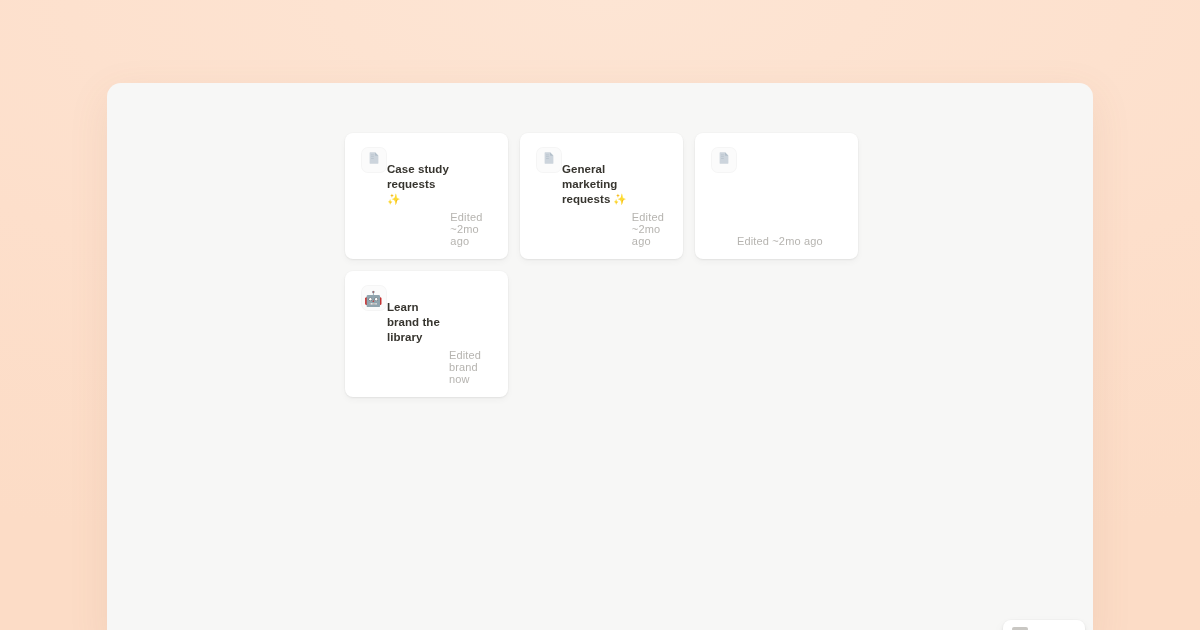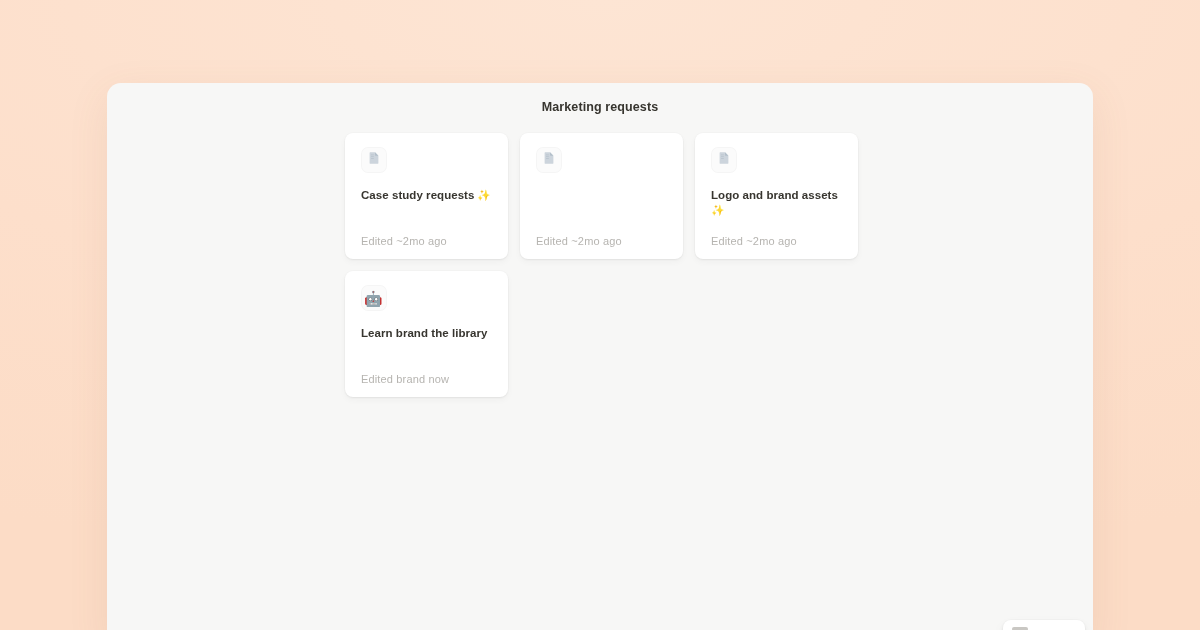--- a/index.html
+++ b/index.html
@@ -63,21 +63,21 @@
     gap: 12px 12px;
   }
 
   .card {
     width: 163px;
     height: 126px;
     background: #ffffff;
     border-radius: 8px;
     padding: 14px 16px 12px 16px;
     display: flex;
-    flex-direction: column;
+    flex-direction: row;
     box-shadow:
       0 0 0 1px rgba(15, 15, 15, 0.012),
       0 1px 2px rgba(15, 15, 15, 0.05),
       0 3px 7px rgba(15, 15, 15, 0.035);
     cursor: pointer;
   }
 
   .card-icon-box {
     width: 26px;
     height: 26px;
@@ -142,23 +142,20 @@
     background: #c9c7c3;
   }
 </style>
 </head>
 <body>
 
 <div id="backdrop"></div>
 
 <div id="app-window">
 
-  <div id="page-header">
-    <div id="page-title">Marketing requests</div>
-  </div>
 
   <div id="card-grid">
 
     <div class="card">
       <div class="card-icon-box">
         <span class="doc-glyph">
           <svg width="14" height="14" viewBox="0 0 16 16" aria-hidden="true">
             <path d="M3 1.5h6.2L13 5.3V14a.5.5 0 0 1-.5.5h-9A.5.5 0 0 1 3 14V2a.5.5 0 0 1 .5-.5z" fill="#ccd4dc"></path>
             <path d="M9.2 1.5 13 5.3H9.7a.5.5 0 0 1-.5-.5V1.5z" fill="#b3bfca"></path>
             <rect x="4.6" y="4" width="3.2" height="0.9" fill="#b9c3cd"></rect>
@@ -178,38 +175,38 @@
         <span class="doc-glyph">
           <svg width="14" height="14" viewBox="0 0 16 16" aria-hidden="true">
             <path d="M3 1.5h6.2L13 5.3V14a.5.5 0 0 1-.5.5h-9A.5.5 0 0 1 3 14V2a.5.5 0 0 1 .5-.5z" fill="#ccd4dc"></path>
             <path d="M9.2 1.5 13 5.3H9.7a.5.5 0 0 1-.5-.5V1.5z" fill="#b3bfca"></path>
             <rect x="4.6" y="4" width="3.2" height="0.9" fill="#b9c3cd"></rect>
             <rect x="4.6" y="6" width="3.2" height="0.9" fill="#b9c3cd"></rect>
             <rect x="4.6" y="8" width="3.2" height="0.9" fill="#b9c3cd"></rect>
           </svg>
         </span>
       </div>
+      <div class="card-title"><span>General marketing requests</span>
+        <span class="sparkle">✨</span>
+      </div>
       <div class="card-meta">Edited ~2mo ago</div>
     </div>
 
     <div class="card">
       <div class="card-icon-box">
         <span class="doc-glyph">
           <svg width="14" height="14" viewBox="0 0 16 16" aria-hidden="true">
             <path d="M3 1.5h6.2L13 5.3V14a.5.5 0 0 1-.5.5h-9A.5.5 0 0 1 3 14V2a.5.5 0 0 1 .5-.5z" fill="#ccd4dc"></path>
             <path d="M9.2 1.5 13 5.3H9.7a.5.5 0 0 1-.5-.5V1.5z" fill="#b3bfca"></path>
             <rect x="4.6" y="4" width="3.2" height="0.9" fill="#b9c3cd"></rect>
             <rect x="4.6" y="6" width="3.2" height="0.9" fill="#b9c3cd"></rect>
             <rect x="4.6" y="8" width="3.2" height="0.9" fill="#b9c3cd"></rect>
           </svg>
         </span>
       </div>
-      <div class="card-title"><span>Logo and brand assets</span>
-        <span class="sparkle">✨</span>
-      </div>
       <div class="card-meta">Edited ~2mo ago</div>
     </div>
 
     <div class="card">
       <div class="card-icon-box">
         <span class="emoji-glyph">🤖</span>
       </div>
       <div class="card-title"><span>Learn brand the library</span></div>
       <div class="card-meta">Edited brand now</div>
     </div>

